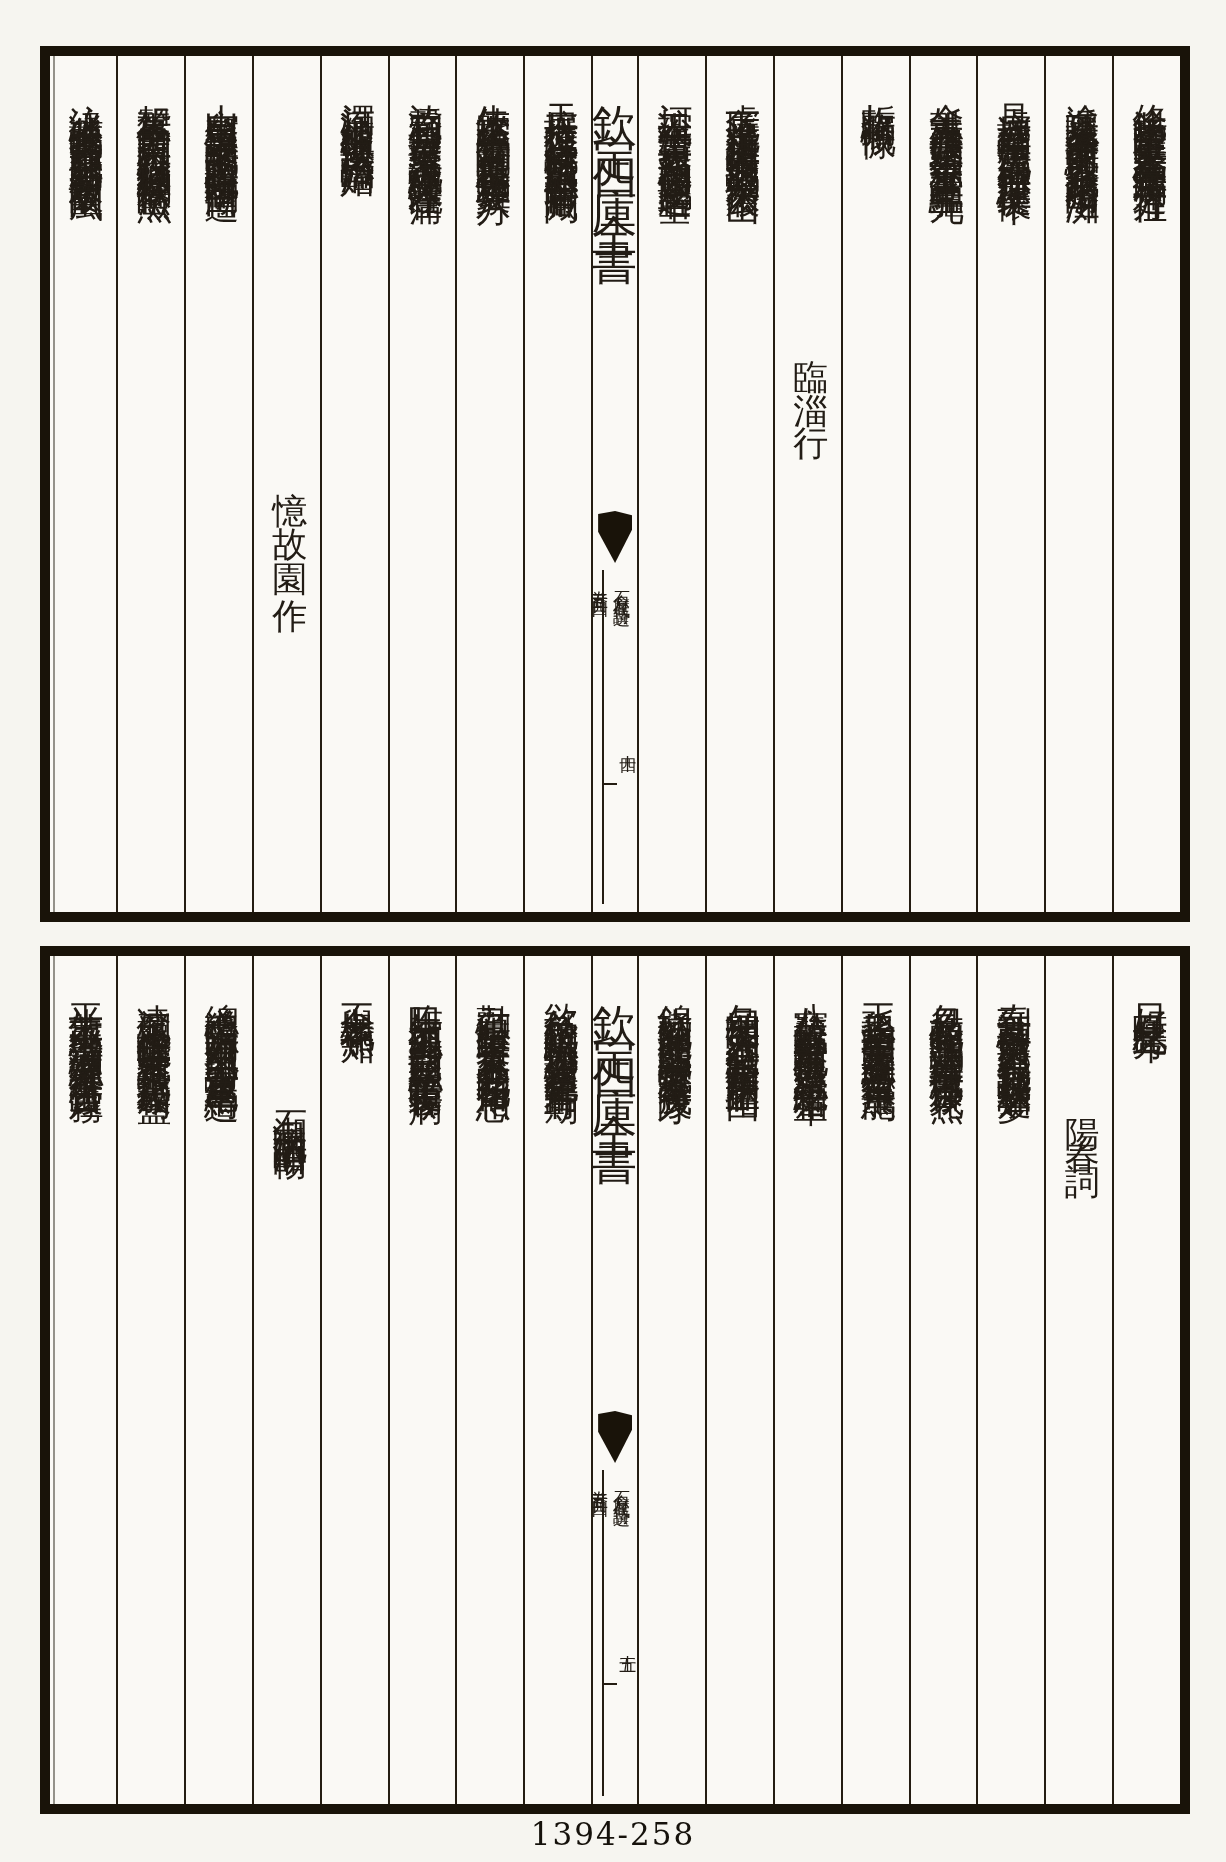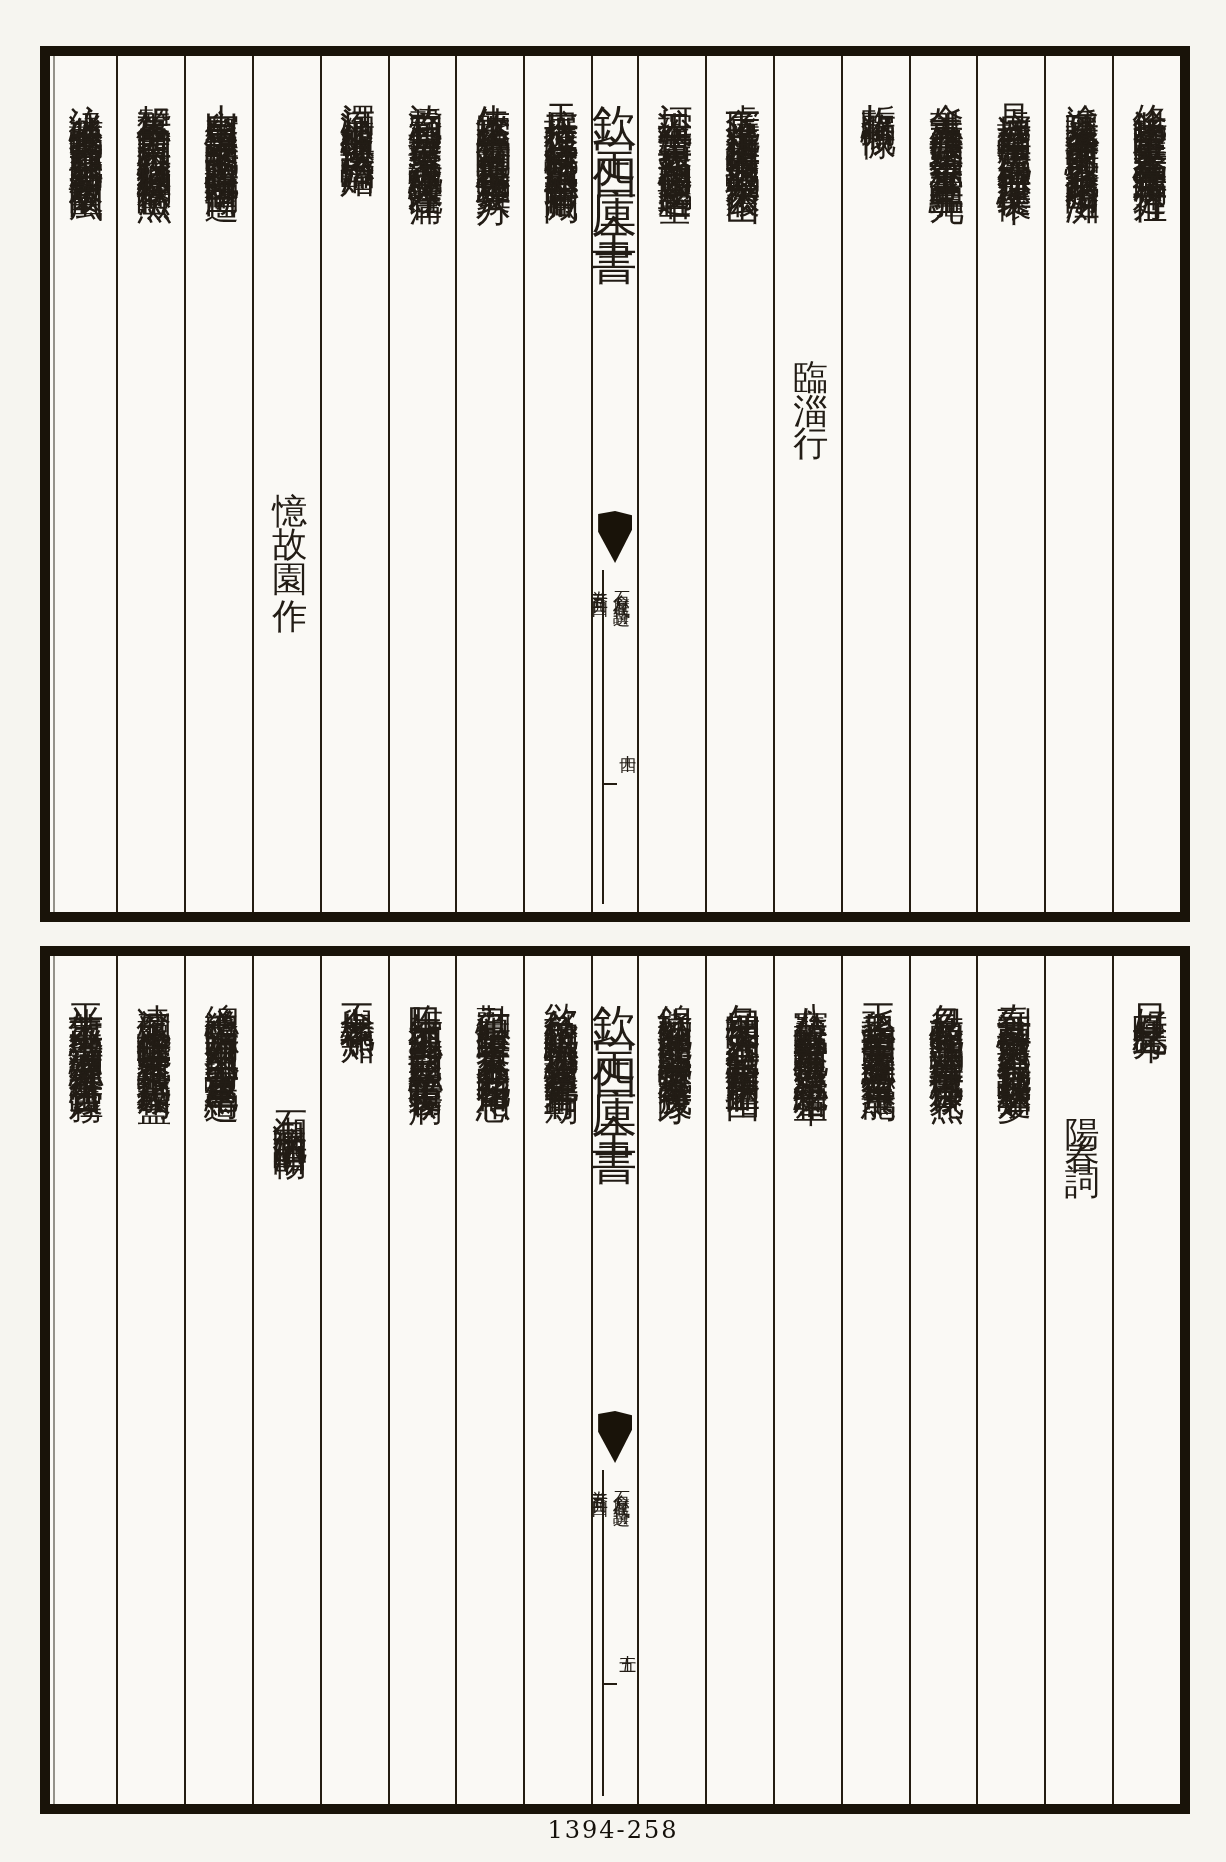--- a/index.html
+++ b/index.html
@@ -68,21 +68,21 @@
   }
   .c-sub > div{margin-left:5px;}
   .c-page{
     position:absolute;top:686px;left:26px;
     writing-mode:vertical-rl;
     font-size:17px;letter-spacing:3px;line-height:1;
   }
   .footer{
     position:absolute;top:1816px;left:0;width:1226px;
     text-align:center;
-    font-size:24px;letter-spacing:2px;
+    font-size:31px;letter-spacing:2px;
     color:#15110b;
   }
 </style>
 </head>
 <body>
 
 <div class="block block-top">
   <div class="inner-line il-left"></div>
   <div class="cols">
     <div class="col">修途錯昏晝曜靈匿朱光烏雀夜各歸游子獨迷方征</div>

